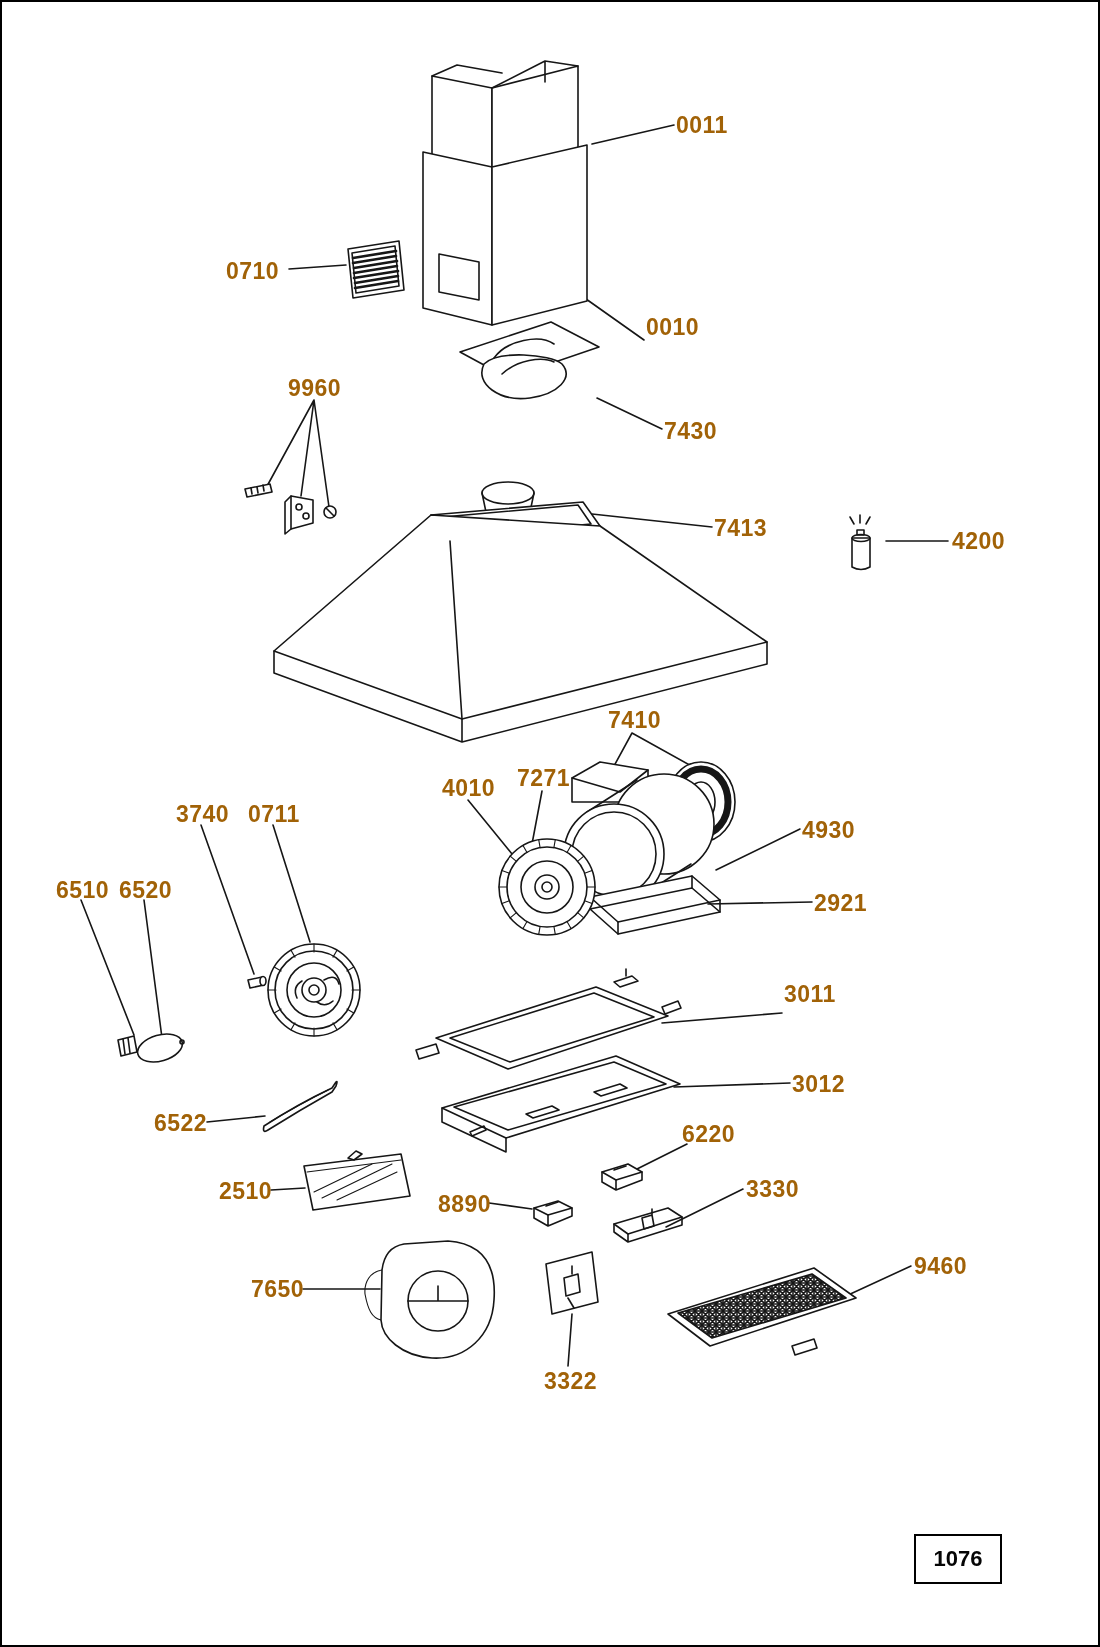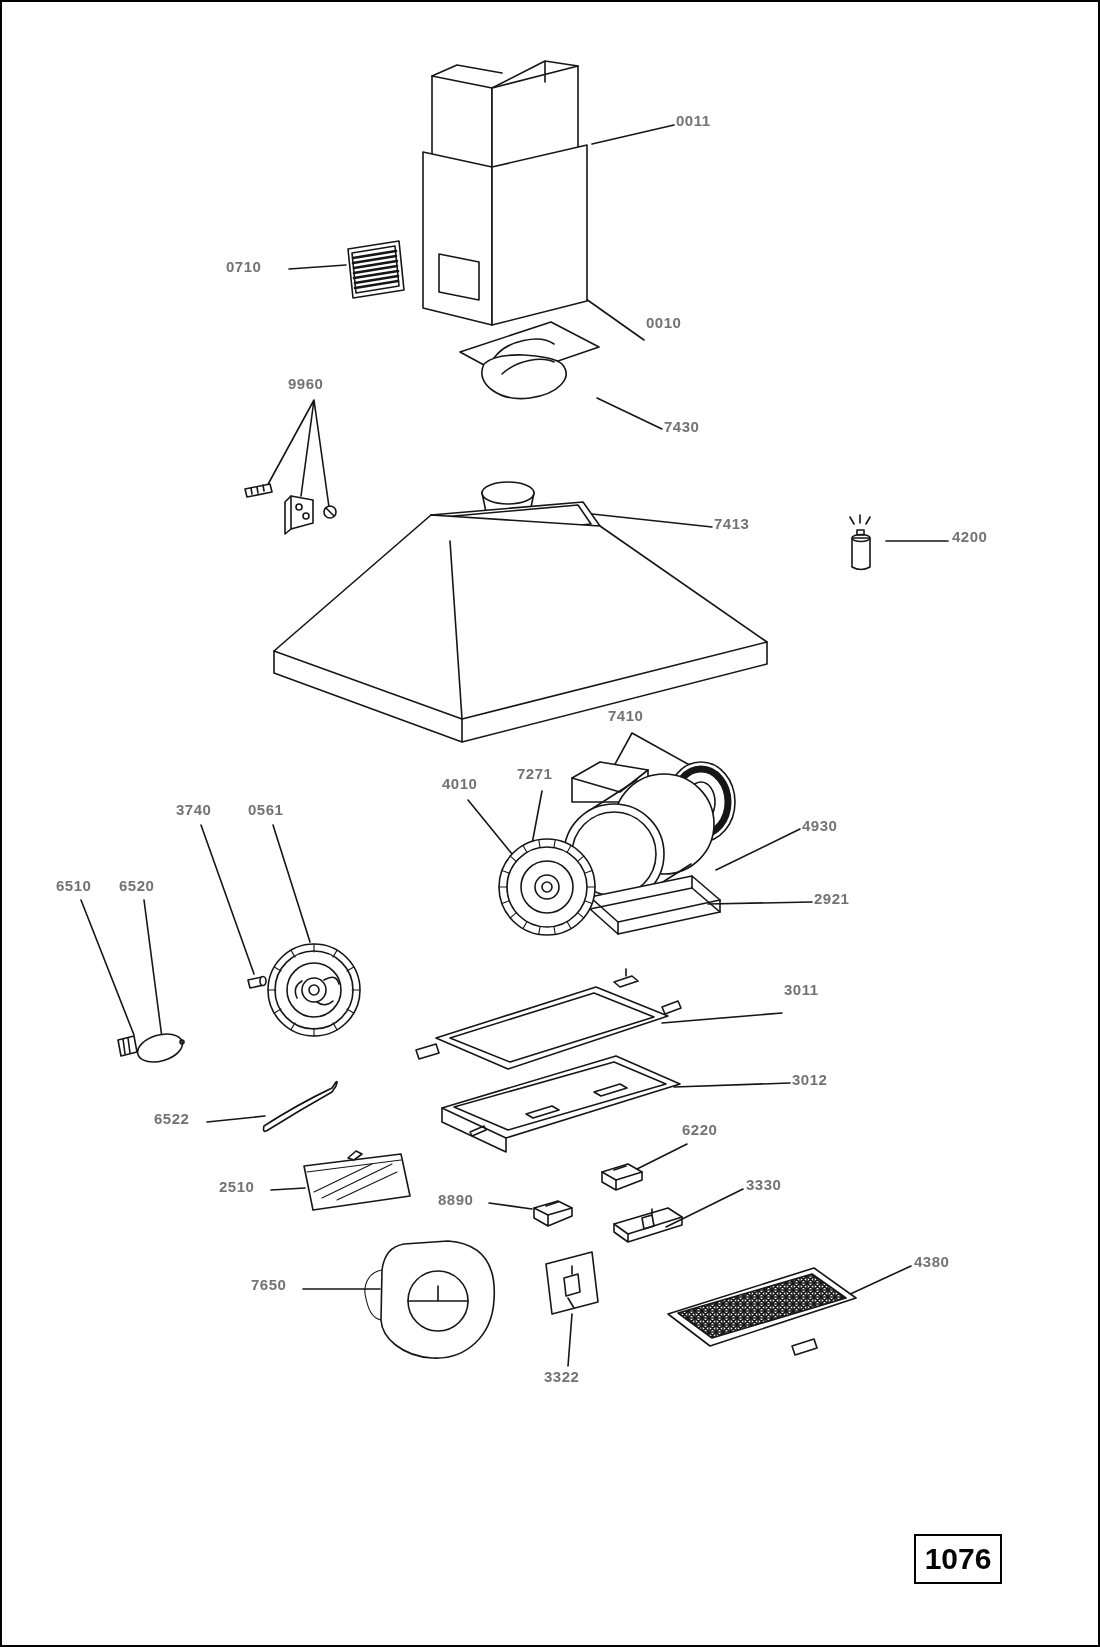--- a/index.html
+++ b/index.html
@@ -9,27 +9,27 @@
     font-family:"Liberation Sans",sans-serif;
   }
   .art{position:absolute;left:0;top:0;width:1100px;height:1647px;}
   .art *{fill:none;stroke:#161616;stroke-width:1.6;stroke-linejoin:round;stroke-linecap:round;}
   .art .fw{fill:#ffffff;}
   .art .fmesh{fill:url(#mesh);stroke:#161616;}
   .art .sw3{stroke-width:2.6;}
   .art .sw7{stroke-width:7;}
   .art .thin{stroke-width:1.1;}
   .lbl{
-    position:absolute;font-size:15px;font-weight:600;color:#737373;
+    position:absolute;font-size:23px;font-weight:600;color:#a16207;
     white-space:nowrap;letter-spacing:.5px;z-index:5;
   }
   .pagebox{
     position:absolute;left:912px;top:1532px;width:88px;height:50px;
     border:2px solid #000;display:flex;align-items:center;justify-content:center;
-    font-size:30px;font-weight:600;color:#050505;z-index:5;box-sizing:border-box;
+    font-size:22px;font-weight:600;color:#050505;z-index:5;box-sizing:border-box;
   }
 </style>
 </head>
 <body>
 
 <div class="page">
 
   <svg class="art" viewBox="0 0 1100 1647">
     <defs>
       <pattern id="mesh" width="7" height="7" patternUnits="userSpaceOnUse">
@@ -234,31 +234,31 @@
   <span class="lbl" style="left:286px;top:373px">9960</span>
   <span class="lbl" style="left:662px;top:416px">7430</span>
   <span class="lbl" style="left:712px;top:513px">7413</span>
   <span class="lbl" style="left:950px;top:526px">4200</span>
   <span class="lbl" style="left:606px;top:705px">7410</span>
   <span class="lbl" style="left:440px;top:773px">4010</span>
   <span class="lbl" style="left:515px;top:763px">7271</span>
   <span class="lbl" style="left:800px;top:815px">4930</span>
   <span class="lbl" style="left:812px;top:888px">2921</span>
   <span class="lbl" style="left:174px;top:799px">3740</span>
-  <span class="lbl" style="left:246px;top:799px">0561</span>
+  <span class="lbl" style="left:246px;top:799px">0711</span>
   <span class="lbl" style="left:54px;top:875px">6510</span>
   <span class="lbl" style="left:117px;top:875px">6520</span>
   <span class="lbl" style="left:782px;top:979px">3011</span>
   <span class="lbl" style="left:790px;top:1069px">3012</span>
   <span class="lbl" style="left:152px;top:1108px">6522</span>
   <span class="lbl" style="left:680px;top:1119px">6220</span>
   <span class="lbl" style="left:217px;top:1176px">2510</span>
   <span class="lbl" style="left:436px;top:1189px">8890</span>
   <span class="lbl" style="left:744px;top:1174px">3330</span>
   <span class="lbl" style="left:249px;top:1274px">7650</span>
-  <span class="lbl" style="left:912px;top:1251px">4380</span>
+  <span class="lbl" style="left:912px;top:1251px">9460</span>
   <span class="lbl" style="left:542px;top:1366px">3322</span>
 
   <div class="pagebox">
     <span>1076</span>
   </div>
 
 </div>
 
 </body></html>

